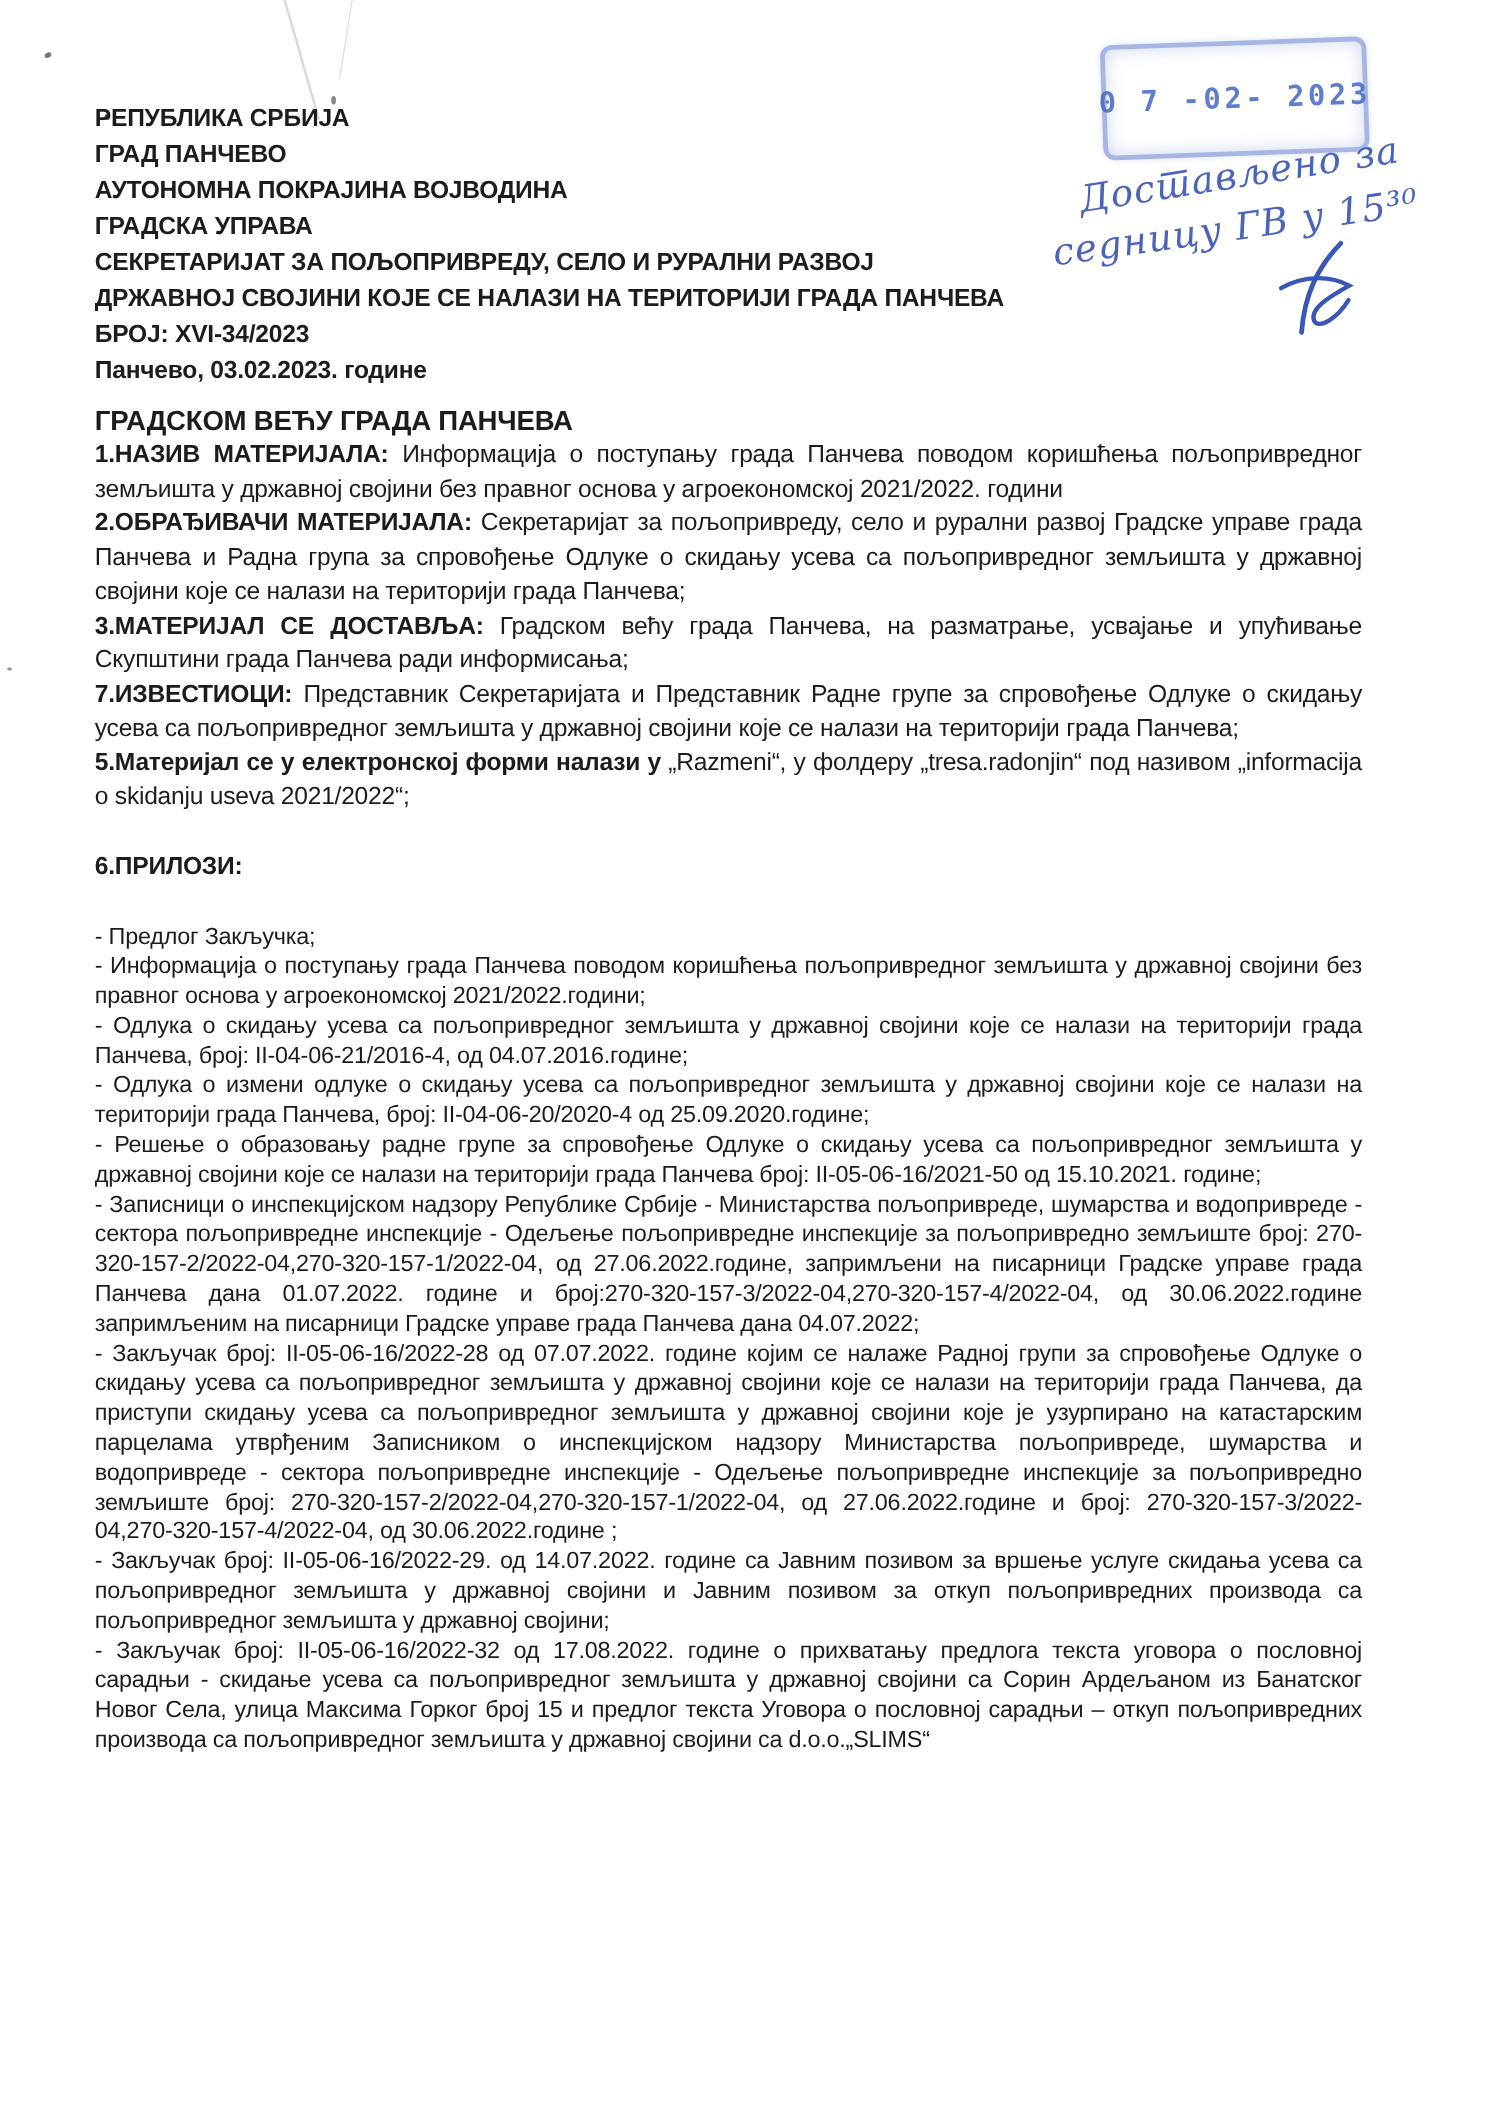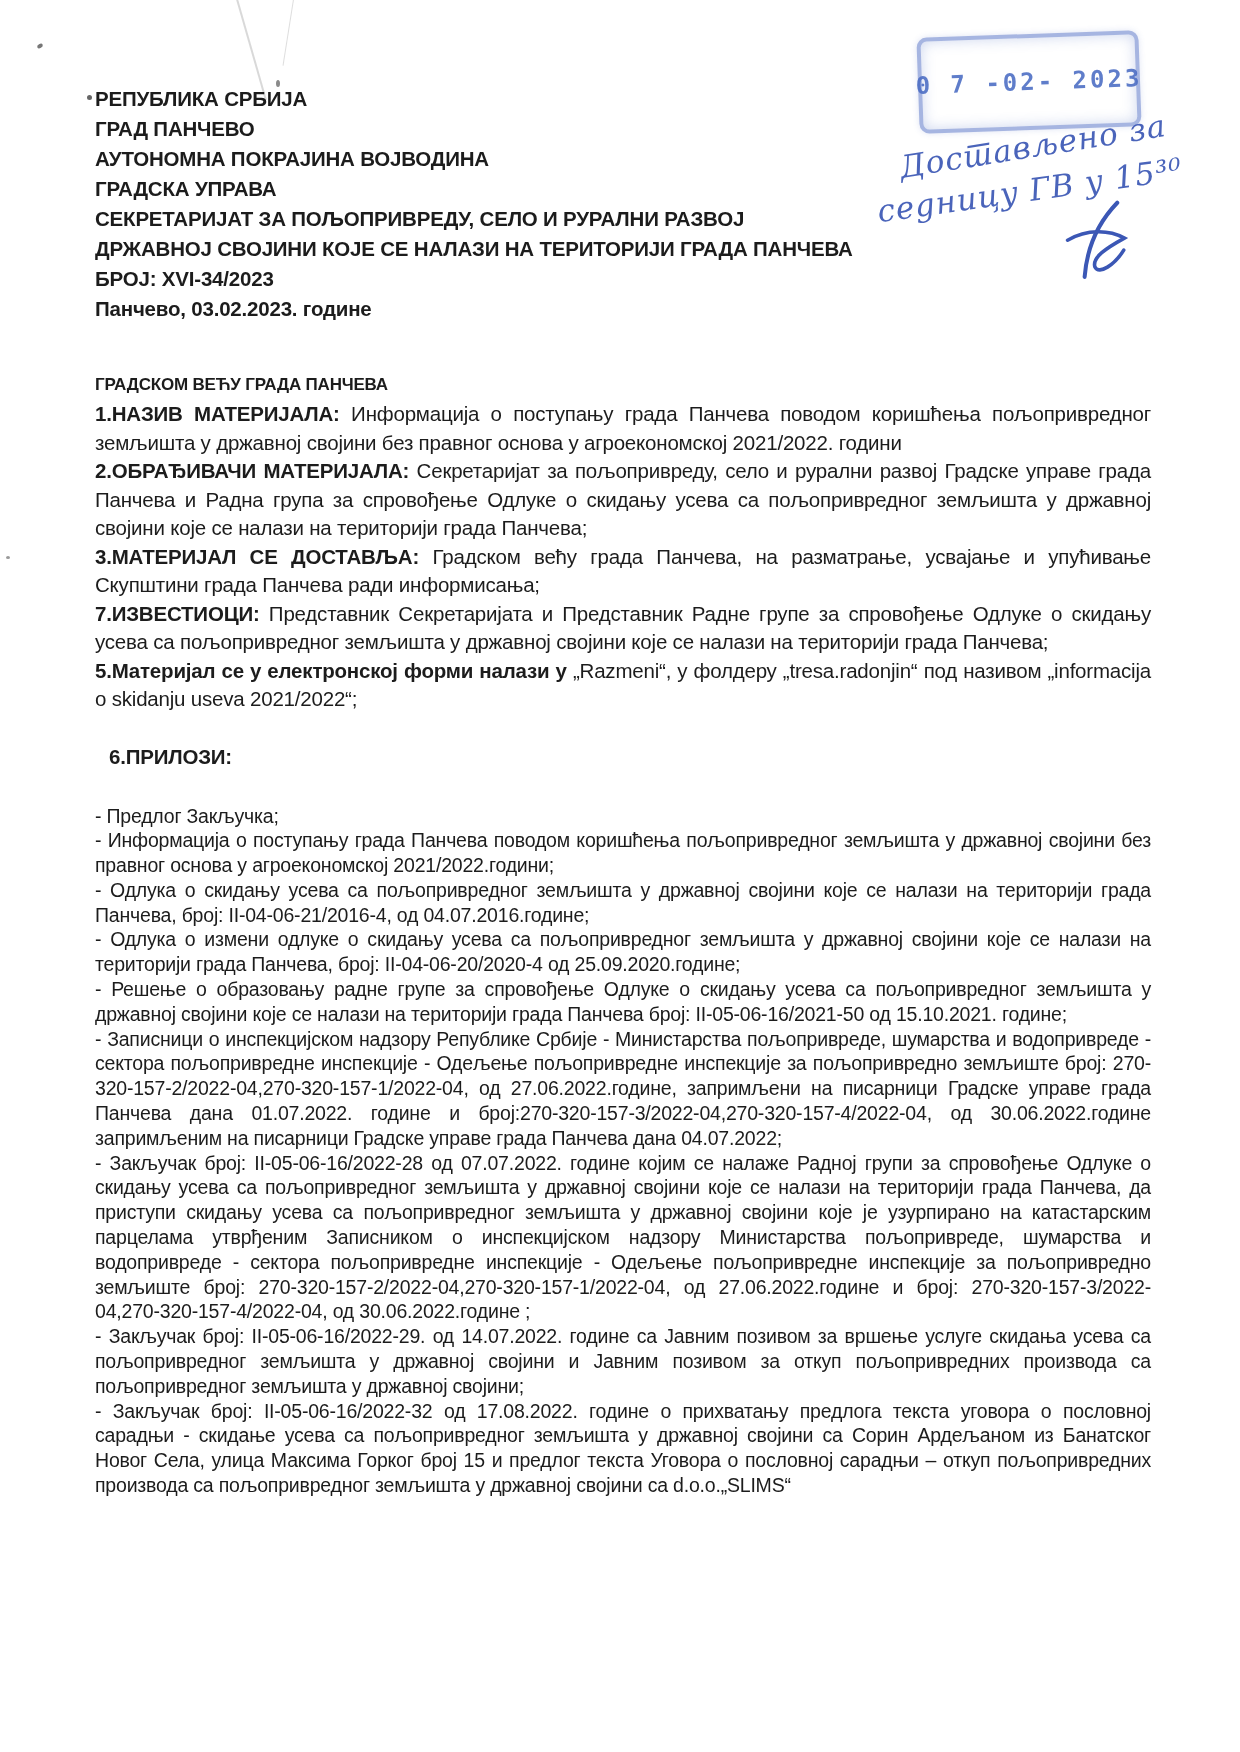--- a/index.html
+++ b/index.html
@@ -1,29 +1,29 @@
 <!DOCTYPE html>
 <html lang="sr"><head>
 <meta charset="utf-8">
 <style>
   html,body { margin:0; padding:0; background:#e9e9e9; }
   .page {
     position:relative; width:1240px; height:1752px; margin:0 auto;
     background:#ffffff; overflow:hidden;
     font-family:"Liberation Sans", sans-serif; color:#1c1c1c;
   }
-  .content { position:absolute; left:95px; top:84px; width:1056px; }
+  .content { position:absolute; left:79px; top:84px; width:1056px; }
 
   .doc-header div { font-weight:700; font-size:20.5px; line-height:30px; letter-spacing:-0.2px; }
-  .addressee { margin-top:46px; font-weight:700; font-size:17px; line-height:30px; letter-spacing:-0.2px; }
+  .addressee { margin-top:11px; font-weight:700; font-size:23px; line-height:30px; letter-spacing:-0.2px; }
 
   .section { font-size:20.5px; line-height:28.5px; text-align:justify; letter-spacing:-0.2px; }
   .section .label { font-weight:700; }
 
-  .attach-head { margin-top:29px; font-weight:700; font-size:20.5px; line-height:28px; letter-spacing:-0.2px;margin-left:14px; }
+  .attach-head { margin-top:29px; font-weight:700; font-size:20.5px; line-height:28px; letter-spacing:-0.2px; }
   .attachments { font-size:19.5px; line-height:24.8px; text-align:justify; letter-spacing:-0.2px;margin-top:33px; }
 
   
   .stamp-box {
     position:absolute; left:918px; top:34px; width:214px; height:88px;
     border:4px solid rgba(77,108,195,0.50); border-radius:10px;
     transform:rotate(-2deg);
     box-shadow: inset 0 0 14px rgba(77,108,195,0.28), 0 0 6px rgba(77,108,195,0.18);
     display:flex; align-items:center; justify-content:center;
   }

